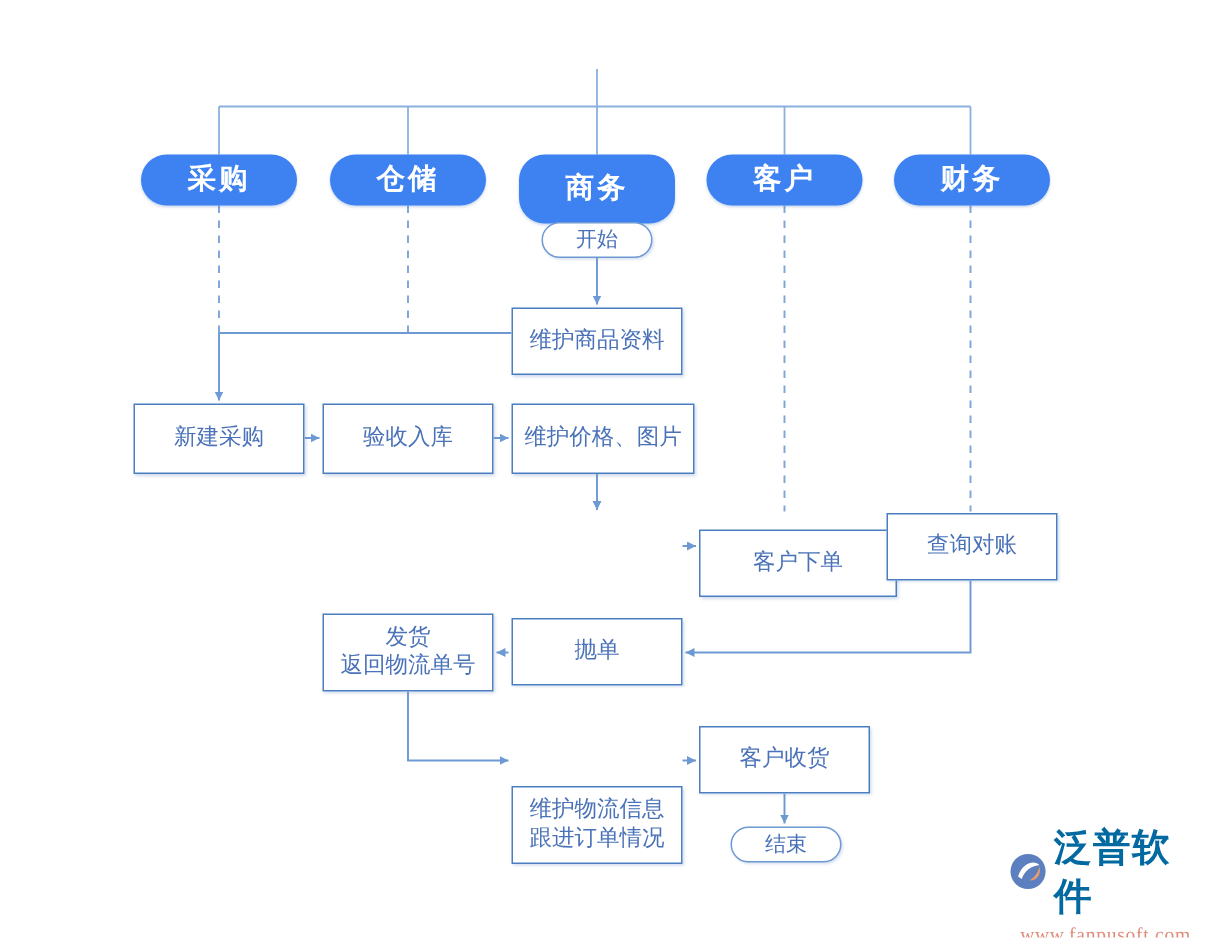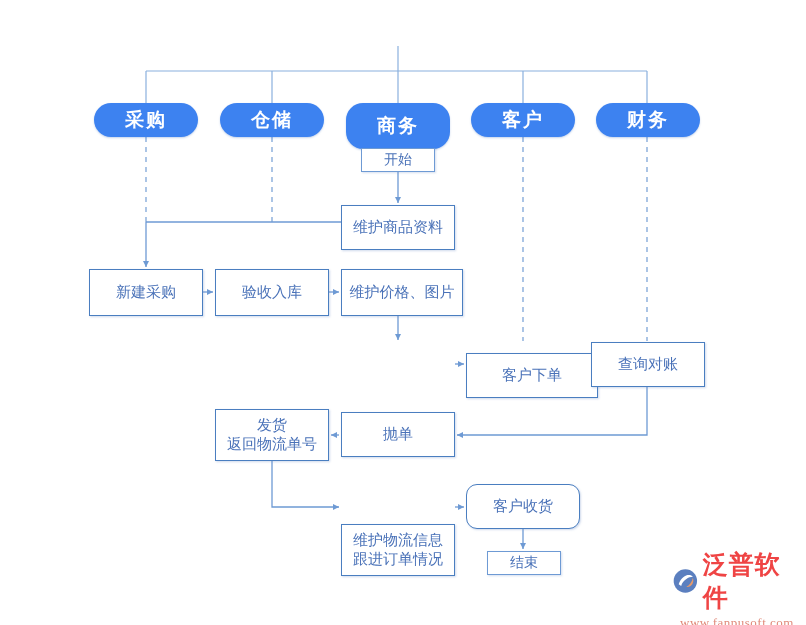--- a/index.html
+++ b/index.html
@@ -54,42 +54,42 @@
     background: #ffffff;
     border: 1px solid #4a7ec0;
     color: #4a72b8;
     font-size: 15px;
     box-shadow: 1px 1px 2px rgba(120,150,200,0.35);
   }
   
   .term-pill {
     background: #ffffff;
     border: 1px solid #6e9ad4;
-    border-radius: 0;
+    border-radius: 12px;
     color: #4a72b8;
     font-size: 14px;
     box-shadow: 1px 1px 2px rgba(120,150,200,0.30);
   }
   .watermark {
     position: absolute;
     display: flex;
     flex-direction: column;
     align-items: center;
     justify-content: center;
     user-select: none;
   }
   .wm-row {
     display: flex;
     align-items: center;
     gap: 4px;
   }
   .wm-name {
     font-size: 25px;
     font-weight: bold;
-    color: #ef4444;
+    color: #0369a1;
     letter-spacing: 1px;
   }
   .wm-url {
     font-size: 13px;
     color: #e08a7a;
     font-family: "Liberation Serif", "DejaVu Serif", serif;
     letter-spacing: 0.5px;
     margin-top: 1px;
   }
   .wm-logo {
@@ -157,21 +157,21 @@
   <div class="node proc-box" style="left:89px;  top:269px; width:114px; height:47px;">新建采购</div>
   <div class="node proc-box" style="left:215px; top:269px; width:114px; height:47px;">验收入库</div>
   <div class="node proc-box" style="left:341px; top:269px; width:122px; height:47px;">维护价格、图片</div>
   <div class="node proc-box" style="left:466px; top:353px; width:132px; height:45px;">客户下单</div>
   <div class="node proc-box" style="left:591px; top:342px; width:114px; height:45px;">查询对账</div>
   <div class="node proc-box" style="left:215px; top:409px; width:114px; height:52px;">发货
 返回物流单号</div>
   <div class="node proc-box" style="left:341px; top:412px; width:114px; height:45px;">抛单</div>
   <div class="node proc-box" style="left:341px; top:481px; width:114px; height:52px;margin-top:43px;">维护物流信息
 跟进订单情况</div>
-  <div class="node proc-box" style="left:466px; top:484px; width:114px; height:45px;border-radius:11px;">客户收货</div>
+  <div class="node proc-box" style="left:466px; top:484px; width:114px; height:45px;">客户收货</div>
 
   <div class="watermark" style="left:672px; top:563px; width:130px; height:52px;">
     <div class="wm-row">
       <svg class="wm-logo" viewBox="0 0 32 32">
         <circle cx="16" cy="16" r="14" fill="#5b7fbf"></circle>
         <path d="M8 20 C12 8, 22 7, 25 11 C20 11, 13 15, 11 22 Z" fill="#ffffff"></path>
         <path d="M17 23 C21 21, 24 17, 25 12 C27 18, 23 24, 17 23 Z" fill="#e79a6a"></path>
       </svg>
       <span class="wm-name">泛普软件</span>
     </div>

